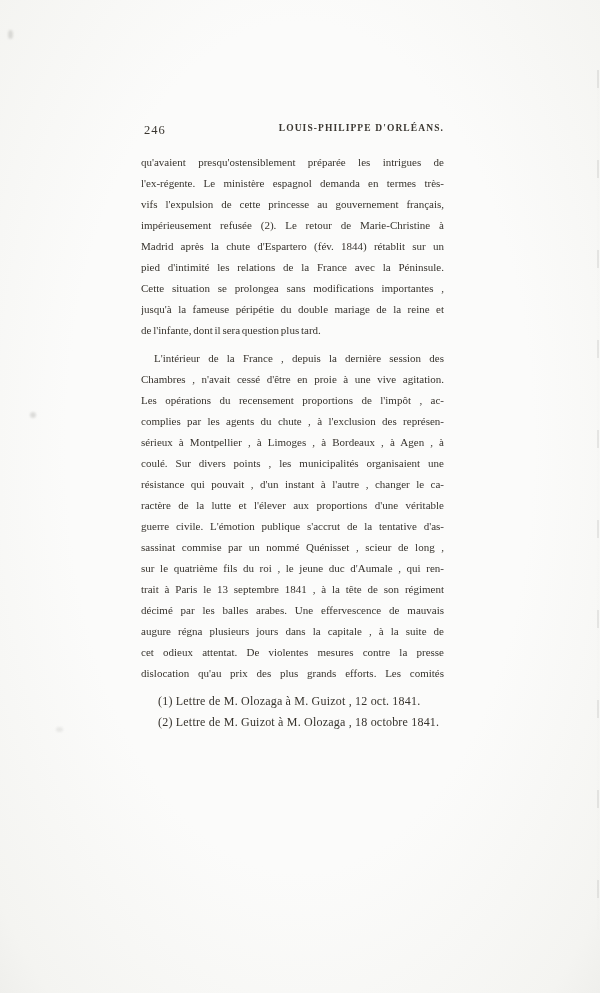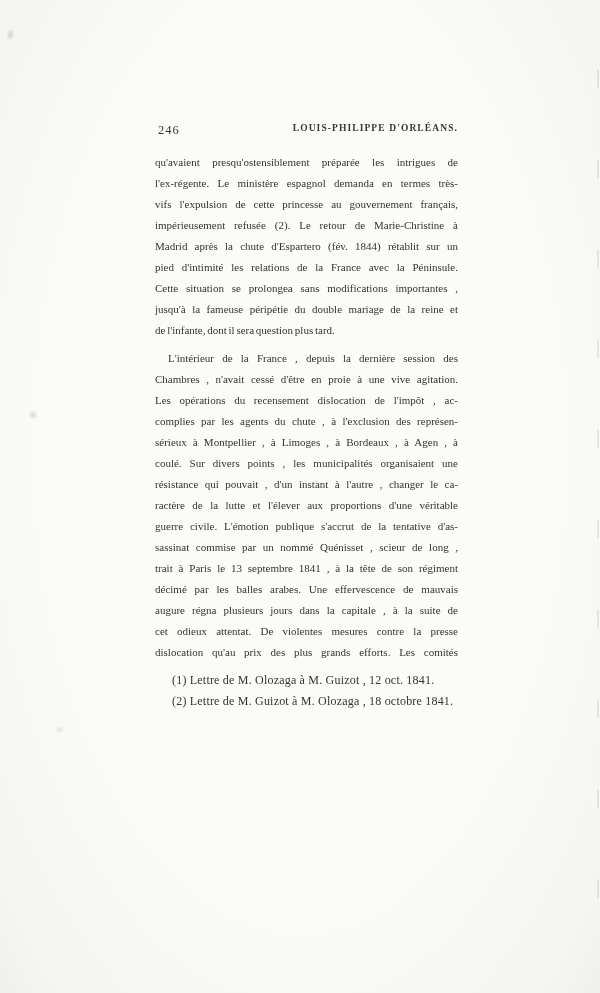--- a/index.html
+++ b/index.html
@@ -40,21 +40,21 @@
     background: rgba(90,88,84,0.18);
     border-radius: 50%;
     filter: blur(1px);
   }
   .speck.s1 { left: 8px;  top: 30px;  width: 5px; height: 9px; }
   .speck.s2 { left: 30px; top: 412px; width: 6px; height: 6px; }
   .speck.s3 { left: 56px; top: 727px; width: 7px; height: 5px; opacity:.6; }
 
   .text-block {
     position: absolute;
-    left: 155px;
+    left: 141px;
     top: 123px;
     width: 303px;
   }
   .page-header {
     position: relative;
     height: 15px;
     margin-bottom: 14px;
   }
   .page-number {
     position: absolute;
@@ -128,28 +128,29 @@
       <div class="line">Madrid après la chute d'Espartero (fév. 1844) rétablit sur un</div>
       <div class="line">pied d'intimité les relations de la France avec la Péninsule.</div>
       <div class="line">Cette situation se prolongea sans modifications importantes ,</div>
       <div class="line">jusqu'à la fameuse péripétie du double mariage de la reine et</div>
       <div class="line">de l'infante, dont il sera question plus tard.</div>
     </div>
 
   <div class="para para-2 indent-first" data-justify-last="true">
       <div class="line">L'intérieur de la France , depuis la dernière session des</div>
       <div class="line">Chambres , n'avait cessé d'être en proie à une vive agitation.</div>
-      <div class="line">Les opérations du recensement dislocation de l'impôt , ac-</div>
+      <div class="line">Les opérations du recensement proportions de l'impôt , ac-</div>
       <div class="line">complies par les agents du chute , à l'exclusion des représen-</div>
       <div class="line">sérieux à Montpellier , à Limoges , à Bordeaux ,  à Agen ,  à</div>
       <div class="line">coulé.  Sur divers points , les  municipalités organisaient une</div>
       <div class="line">résistance qui pouvait , d'un instant à l'autre , changer le ca-</div>
       <div class="line">ractère de la lutte et l'élever aux proportions d'une véritable</div>
       <div class="line">guerre civile. L'émotion publique s'accrut de la tentative d'as-</div>
       <div class="line">sassinat commise par un nommé Quénisset , scieur de long ,</div>
+      <div class="line">sur le quatrième fils du roi , le jeune duc d'Aumale , qui ren-</div>
       <div class="line">trait à Paris le 13 septembre 1841 , à la tête de son régiment</div>
       <div class="line">décimé par les balles arabes. Une effervescence de mauvais</div>
       <div class="line">augure régna plusieurs jours dans la capitale , à la suite de</div>
       <div class="line">cet odieux attentat. De violentes mesures contre la presse</div>
       <div class="line">dislocation qu'au prix des plus grands efforts. Les comités</div>
     </div>
 
   <div class="footnotes" data-justify-last="false">
       <div class="line">(1)  Lettre de M. Olozaga à M. Guizot , 12 oct. 1841.</div>
       <div class="line">(2)  Lettre de M. Guizot à M. Olozaga , 18 octobre 1841.</div>

